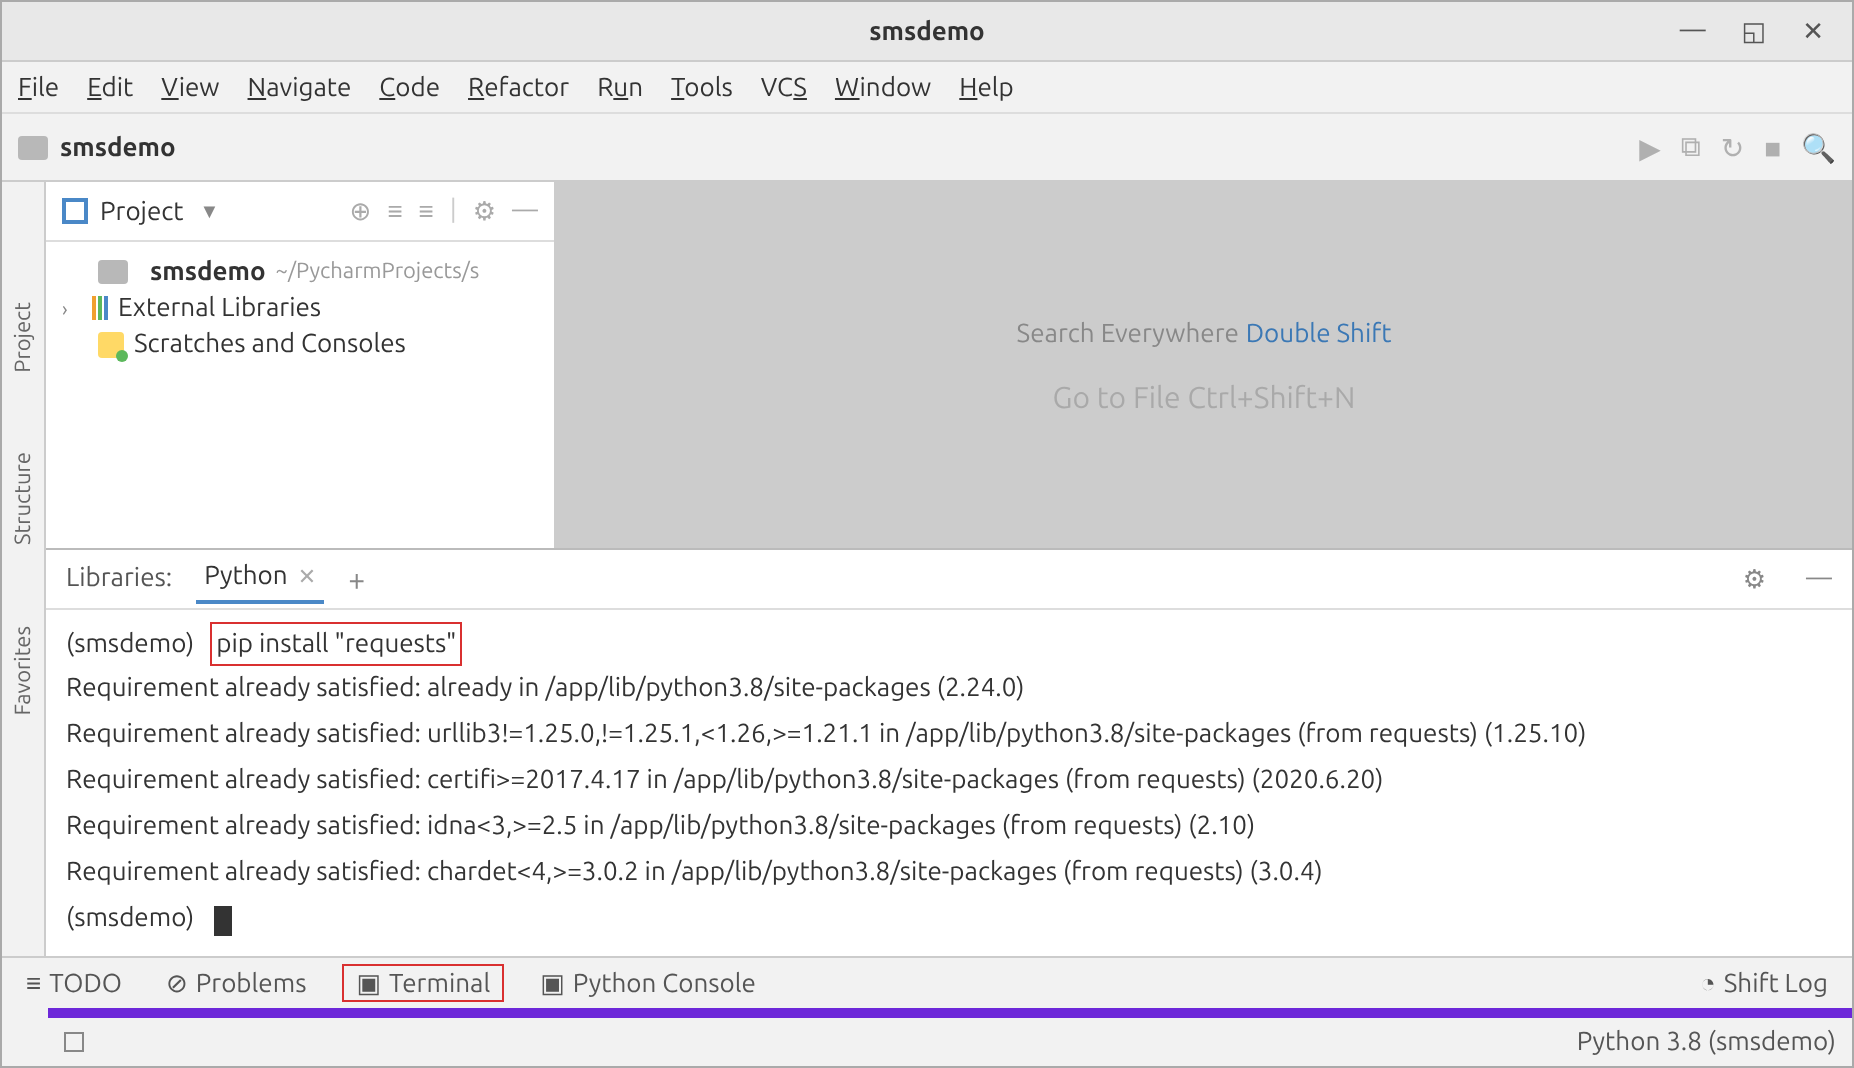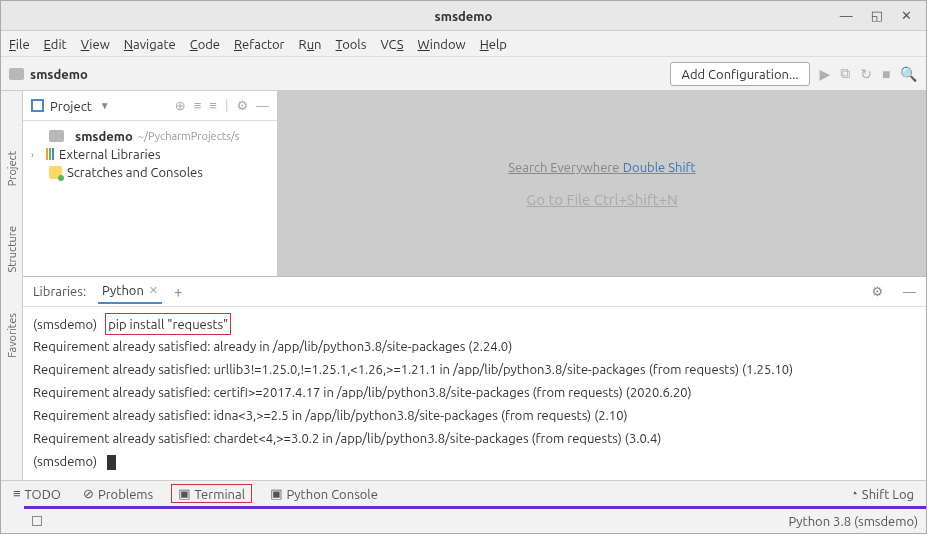--- a/index.html
+++ b/index.html
@@ -31,38 +31,38 @@
 .tree-row.indent1 { padding-left:26px; }
 .tree-row .arr { color:#888; font-size:10px; width:10px; }
 .tree-row .bold { font-weight:bold; }
 .tree-row .path { color:#999; font-size:11px; }
 .lib-icon { display:inline-flex; gap:1px; }
 .lib-icon i { width:2px; height:12px; background:#f0a030; }
 .lib-icon i:nth-child(2){ background:#5cb85c; }
 .lib-icon i:nth-child(3){ background:#4a88c7; }
 .scratch-icon { width:13px; height:13px; background:#ffd966; border-radius:2px; position:relative; }
 .scratch-icon::after { content:""; position:absolute; width:6px; height:6px; background:#5cb85c; border-radius:50%; right:-2px; bottom:-2px; }
-.editor { flex:1; background:#ccc; display:flex; flex-direction:column; align-items:center; justify-content:center; color:#888;text-decoration:underline; }
+.editor { flex:1; background:#ccc; display:flex; flex-direction:column; align-items:center; justify-content:center; color:#888; }
 .editor .hint { margin:4px 0; font-size:15px; }
 .editor .lnk { color:#3b78b5; }
 .term-panel { background:#fff; border-top:1px solid #bbb; }
 .term-tabs { height:30px; display:flex; align-items:center; border-bottom:1px solid #ddd; padding:0 10px; gap:12px; }
 .term-title { color:#555; }
 .term-tab { color:#333; border-bottom:2px solid #4a88c7; padding:5px 4px; display:flex; align-items:center; gap:5px; }
 .term-tab .x { color:#aaa; font-size:11px; }
 .plus { color:#888; cursor:pointer; font-size:15px; }
 .term-tabs .gear { margin-left:auto; color:#888; }
 .term-body { font-family:"Courier New",monospace; font-size:13.5px; color:#333; padding:6px 10px; line-height:1.55; white-space:pre-wrap; }
 .hl { border:1.5px solid #d93030; padding:0 2px; display:inline-block; }
 .cursor-block { display:inline-block; width:9px; height:15px; background:#333; vertical-align:text-bottom; margin-left:2px; }
 .bottombar { height:26px; background:#f2f2f2; border-top:1px solid #ccc; display:flex; align-items:center; padding:0 8px; gap:14px; font-size:12px; color:#555; }
 .bottombar .item { display:flex; align-items:center; gap:4px; cursor:pointer; padding:2px 4px; }
 .bottombar .active { border:1.5px solid #d93030; padding:1px 6px; }
 .bottombar .right { margin-left:auto; }
-.statusbar { height:22px; background:#f2f2f2; border-top:3px solid #6d28d9; display:flex; align-items:center; padding:12px 8px; font-size:12px; color:#555;margin-left:23px; }
+.statusbar { height:22px; background:#f2f2f2; border-top:5px solid #6d28d9; display:flex; align-items:center; padding:12px 8px; font-size:12px; color:#555;margin-left:23px; }
 .statusbar .right { margin-left:auto; }
 .sq { width:10px; height:10px; border:1px solid #888; display:inline-block; }
 </style>
 </head>
 <body>
 
 <div class="titlebar">
   <span class="titlebar-title">smsdemo</span>
   <div class="titlebar-controls">
     <span>—</span>
@@ -82,21 +82,20 @@
   <span><u>T</u>ools</span>
   <span>VC<u>S</u></span>
   <span><u>W</u>indow</span>
   <span><u>H</u>elp</span>
 </div>
 
 <div class="navbar">
   <span class="folder-icon"></span>
   <span class="proj">smsdemo</span>
   <div class="navbar-right">
-    <span class="add-config">Add Configuration...</span>
     <span class="tool-ic">▶</span>
     <span class="tool-ic">⧉</span>
     <span class="tool-ic">↻</span>
     <span class="tool-ic">■</span>
     <span class="tool-ic" style="color:#777">🔍</span>
   </div>
 </div>
 
 <div class="main">
   <div class="left-tabs">

